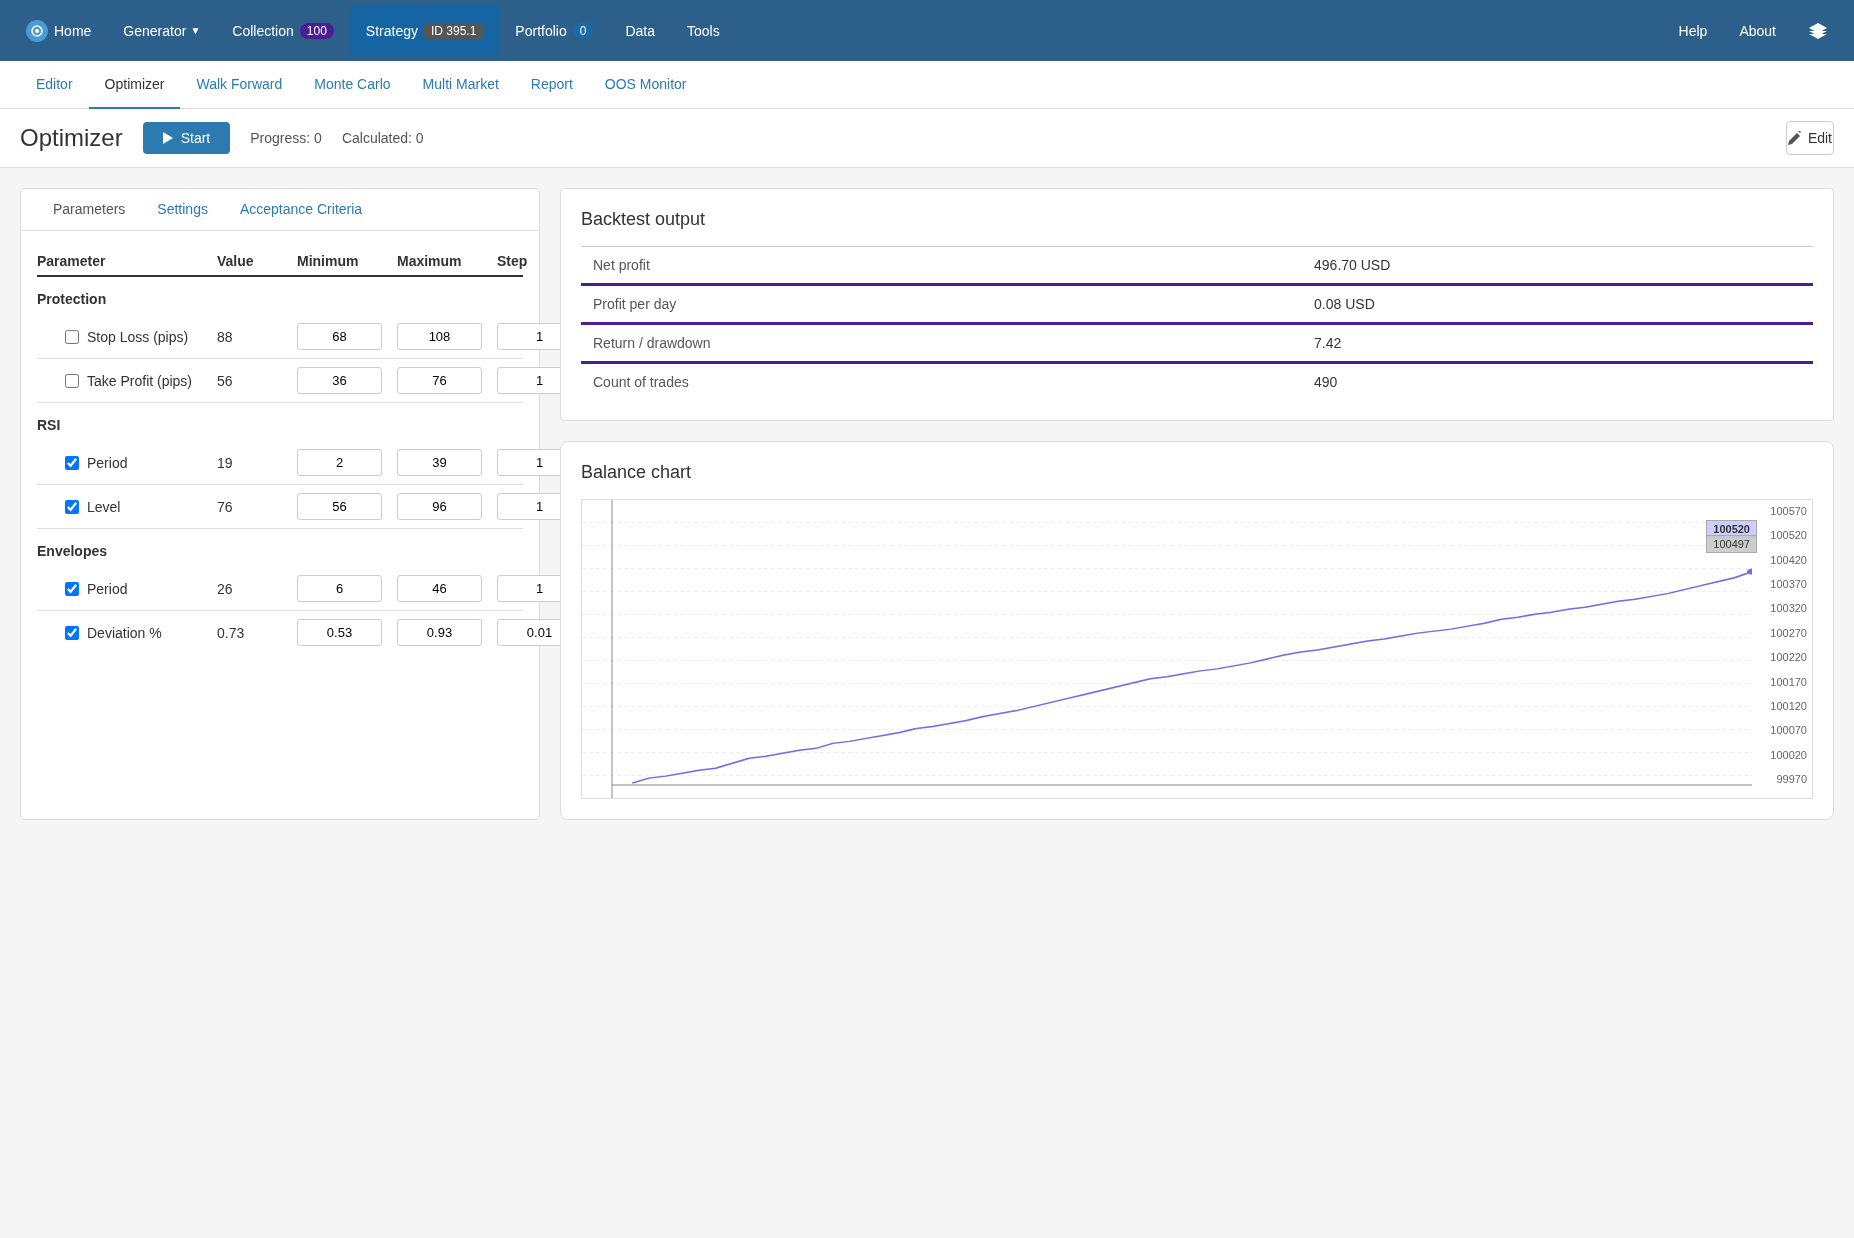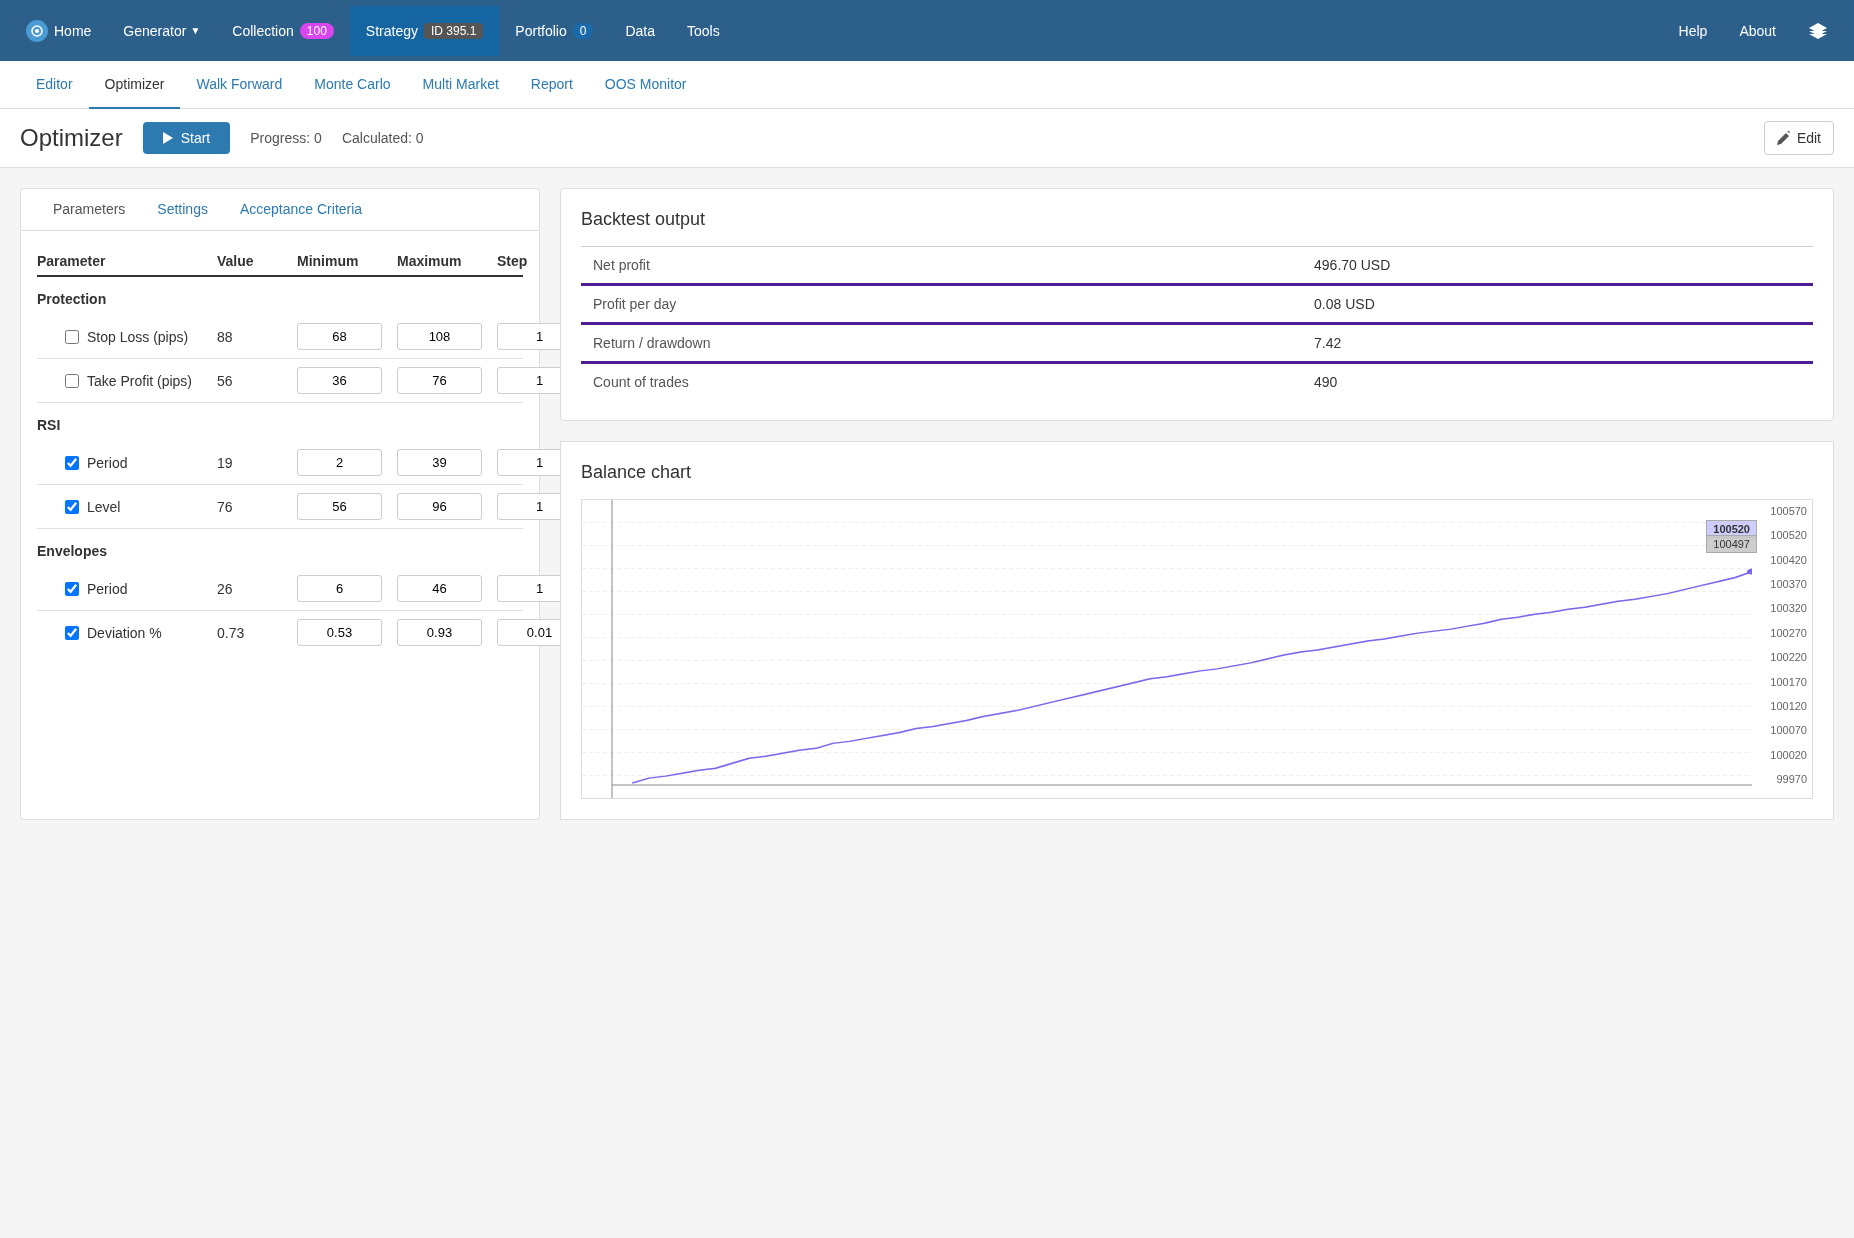--- a/index.html
+++ b/index.html
@@ -18,21 +18,21 @@
       padding: 0 16px;
       height: 50px;
       display: flex;
       align-items: center;
       cursor: pointer;
       font-size: 14px;
       color: white;
       white-space: nowrap;
     }
     .top-nav .nav-item .badge {
-      background: #d946ef;
+      background: #4c1d95;
       color: white;
       border-radius: 10px;
       padding: 1px 7px;
       font-size: 12px;
       margin-left: 6px;
     }
     .top-nav .nav-item .badge.blue {
       background: #1a6aab;
     }
     .top-nav .nav-item.strategy-active {
@@ -123,21 +123,21 @@
     }
     .progress-text {
       color: #555;
       font-size: 14px;
     }
     .header-spacer { flex: 1; }
     .edit-btn {
       border: 1px solid #ccc;
       background: white;
       border-radius: 4px;
-      padding: 8px 12px;
+      padding: 8px 1px;
       font-size: 14px;
       cursor: pointer;
       display: flex;
       align-items: center;
       gap: 6px;
       color: #333;
     }
 
     
     .main-content {
@@ -255,21 +255,21 @@
       font-size: 14px;
     }
     .backtest-table td:first-child { color: #555; }
     .backtest-table td:last-child { font-weight: 500; color: #333; }
     .backtest-table tr:first-child td { border-top: 1px solid #ccc; }
 
     
     .chart-section {
       background: white;
       border: 1px solid #ddd;
-      border-radius: 0;
+      border-radius: 8px;
       padding: 20px;
     }
     .chart-container {
       position: relative;
       height: 300px;
       background: white;
       border: 1px solid #ddd;
       margin-top: 10px;
       overflow: hidden;
     }

